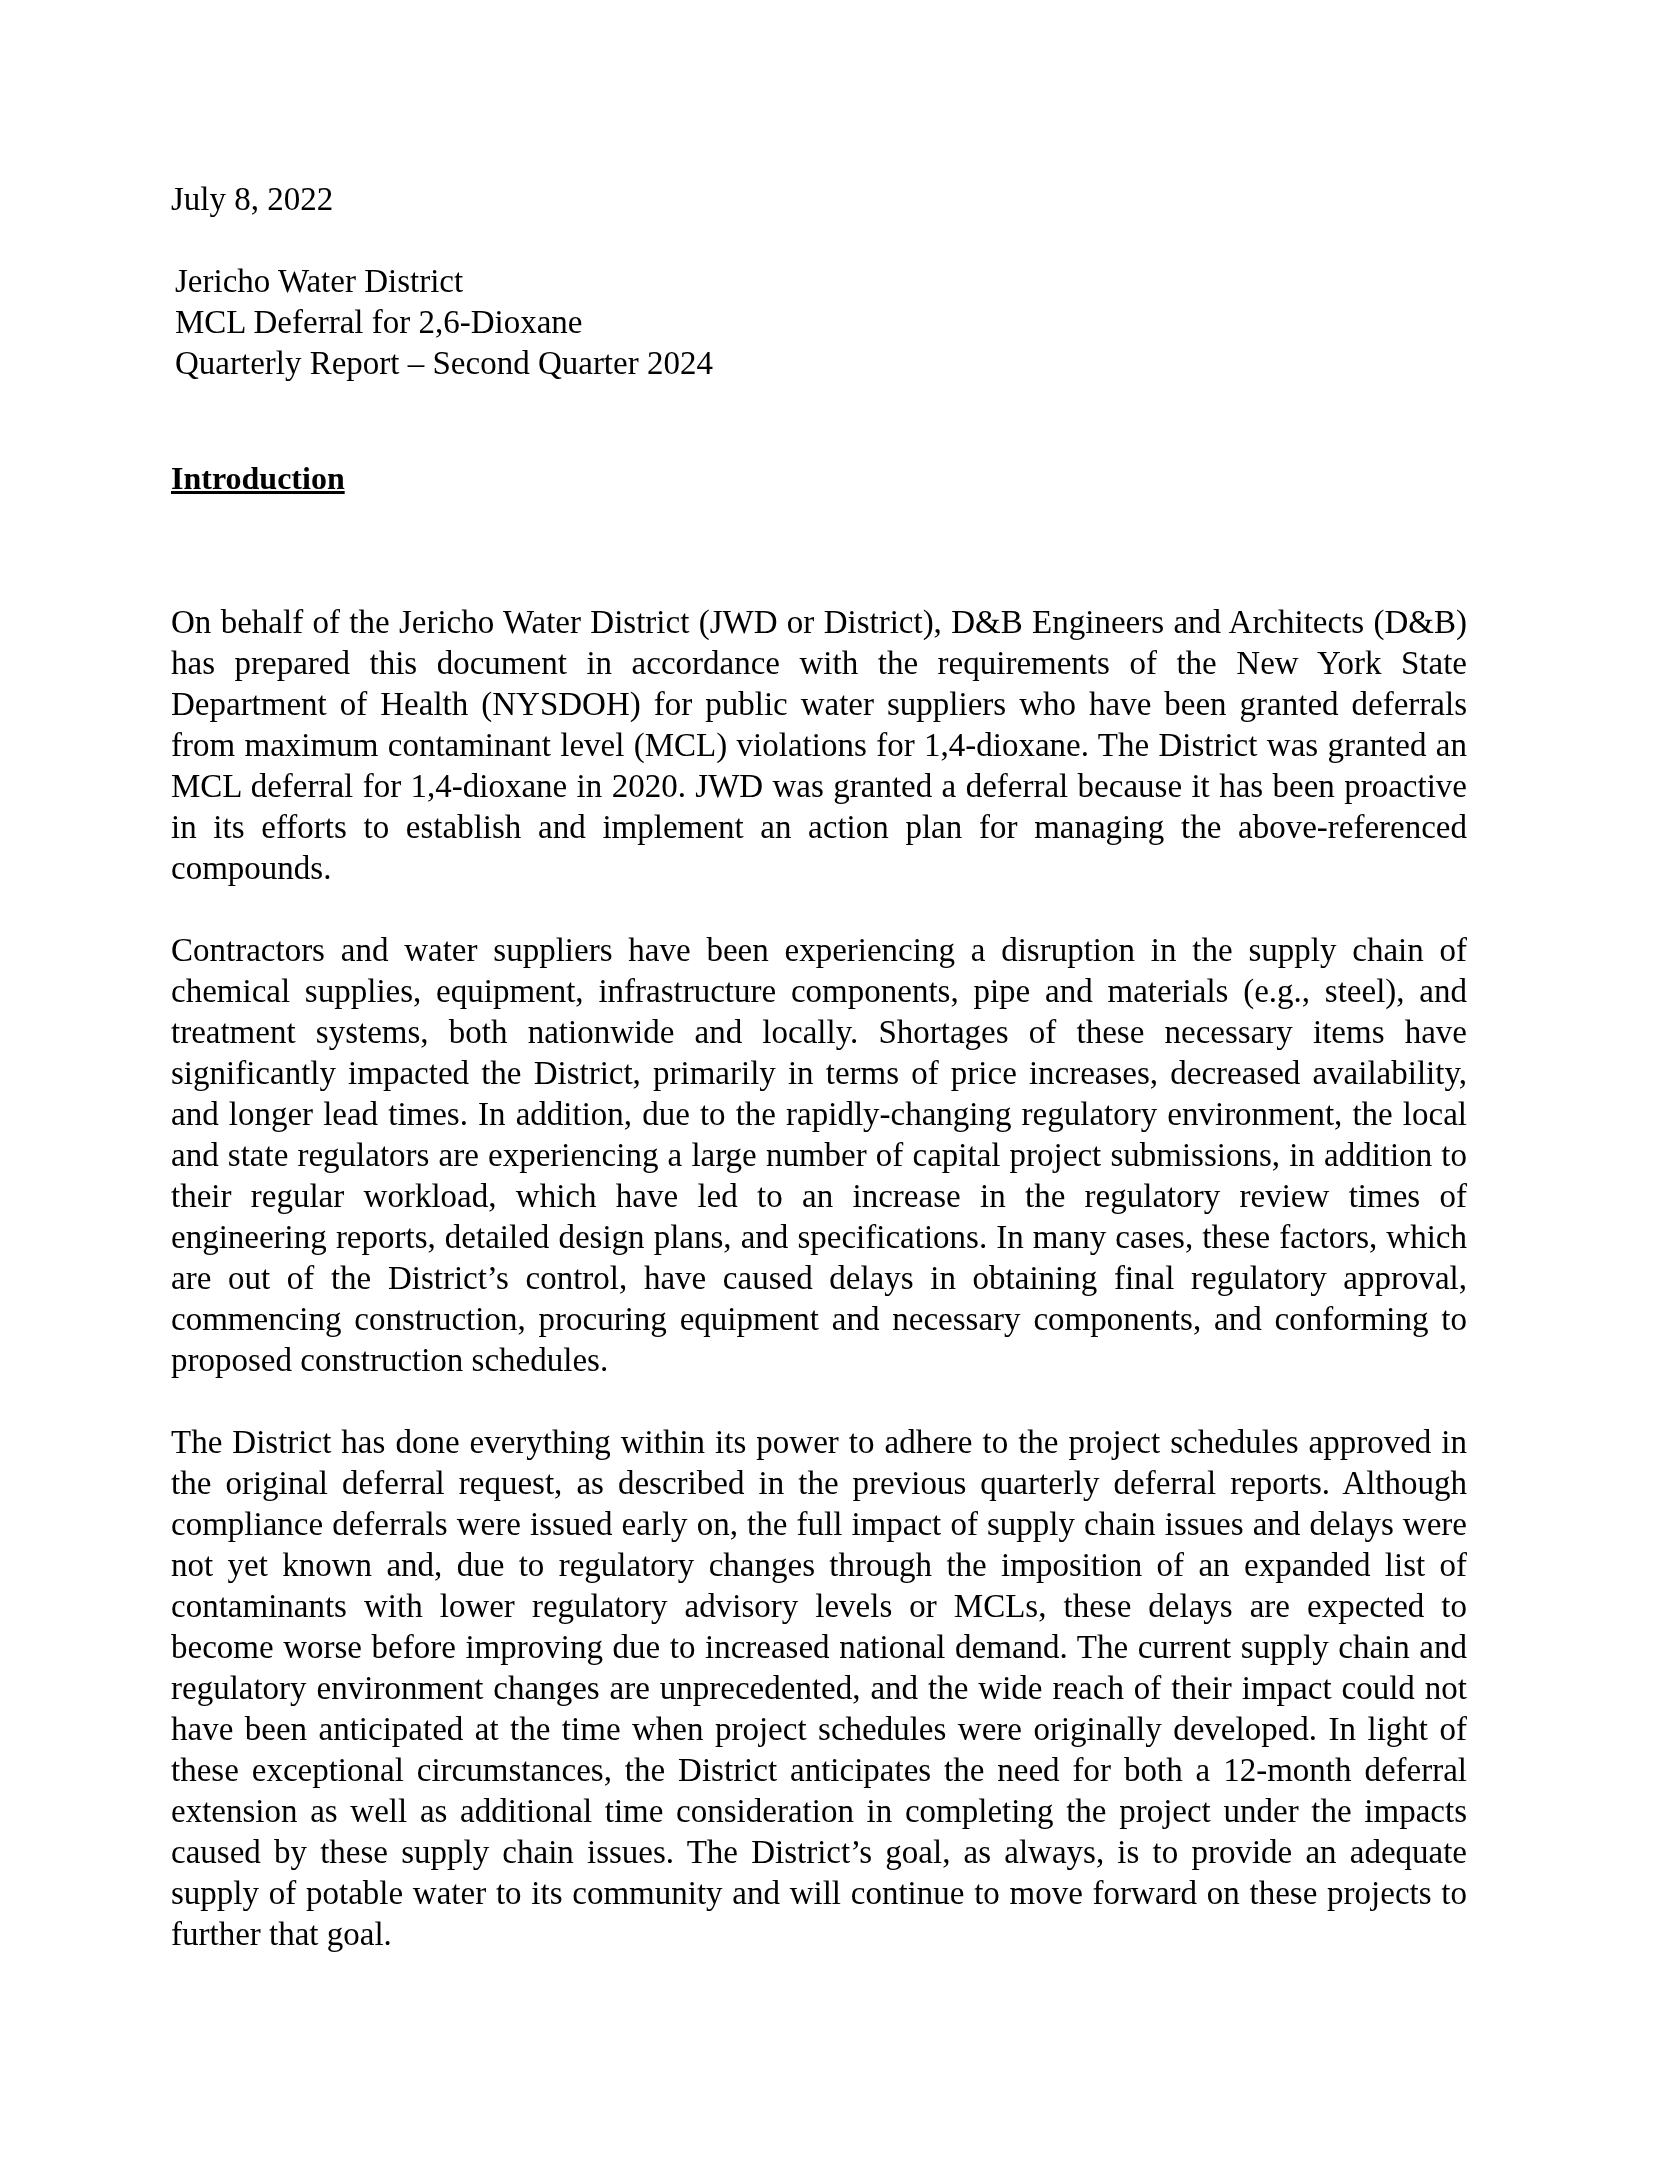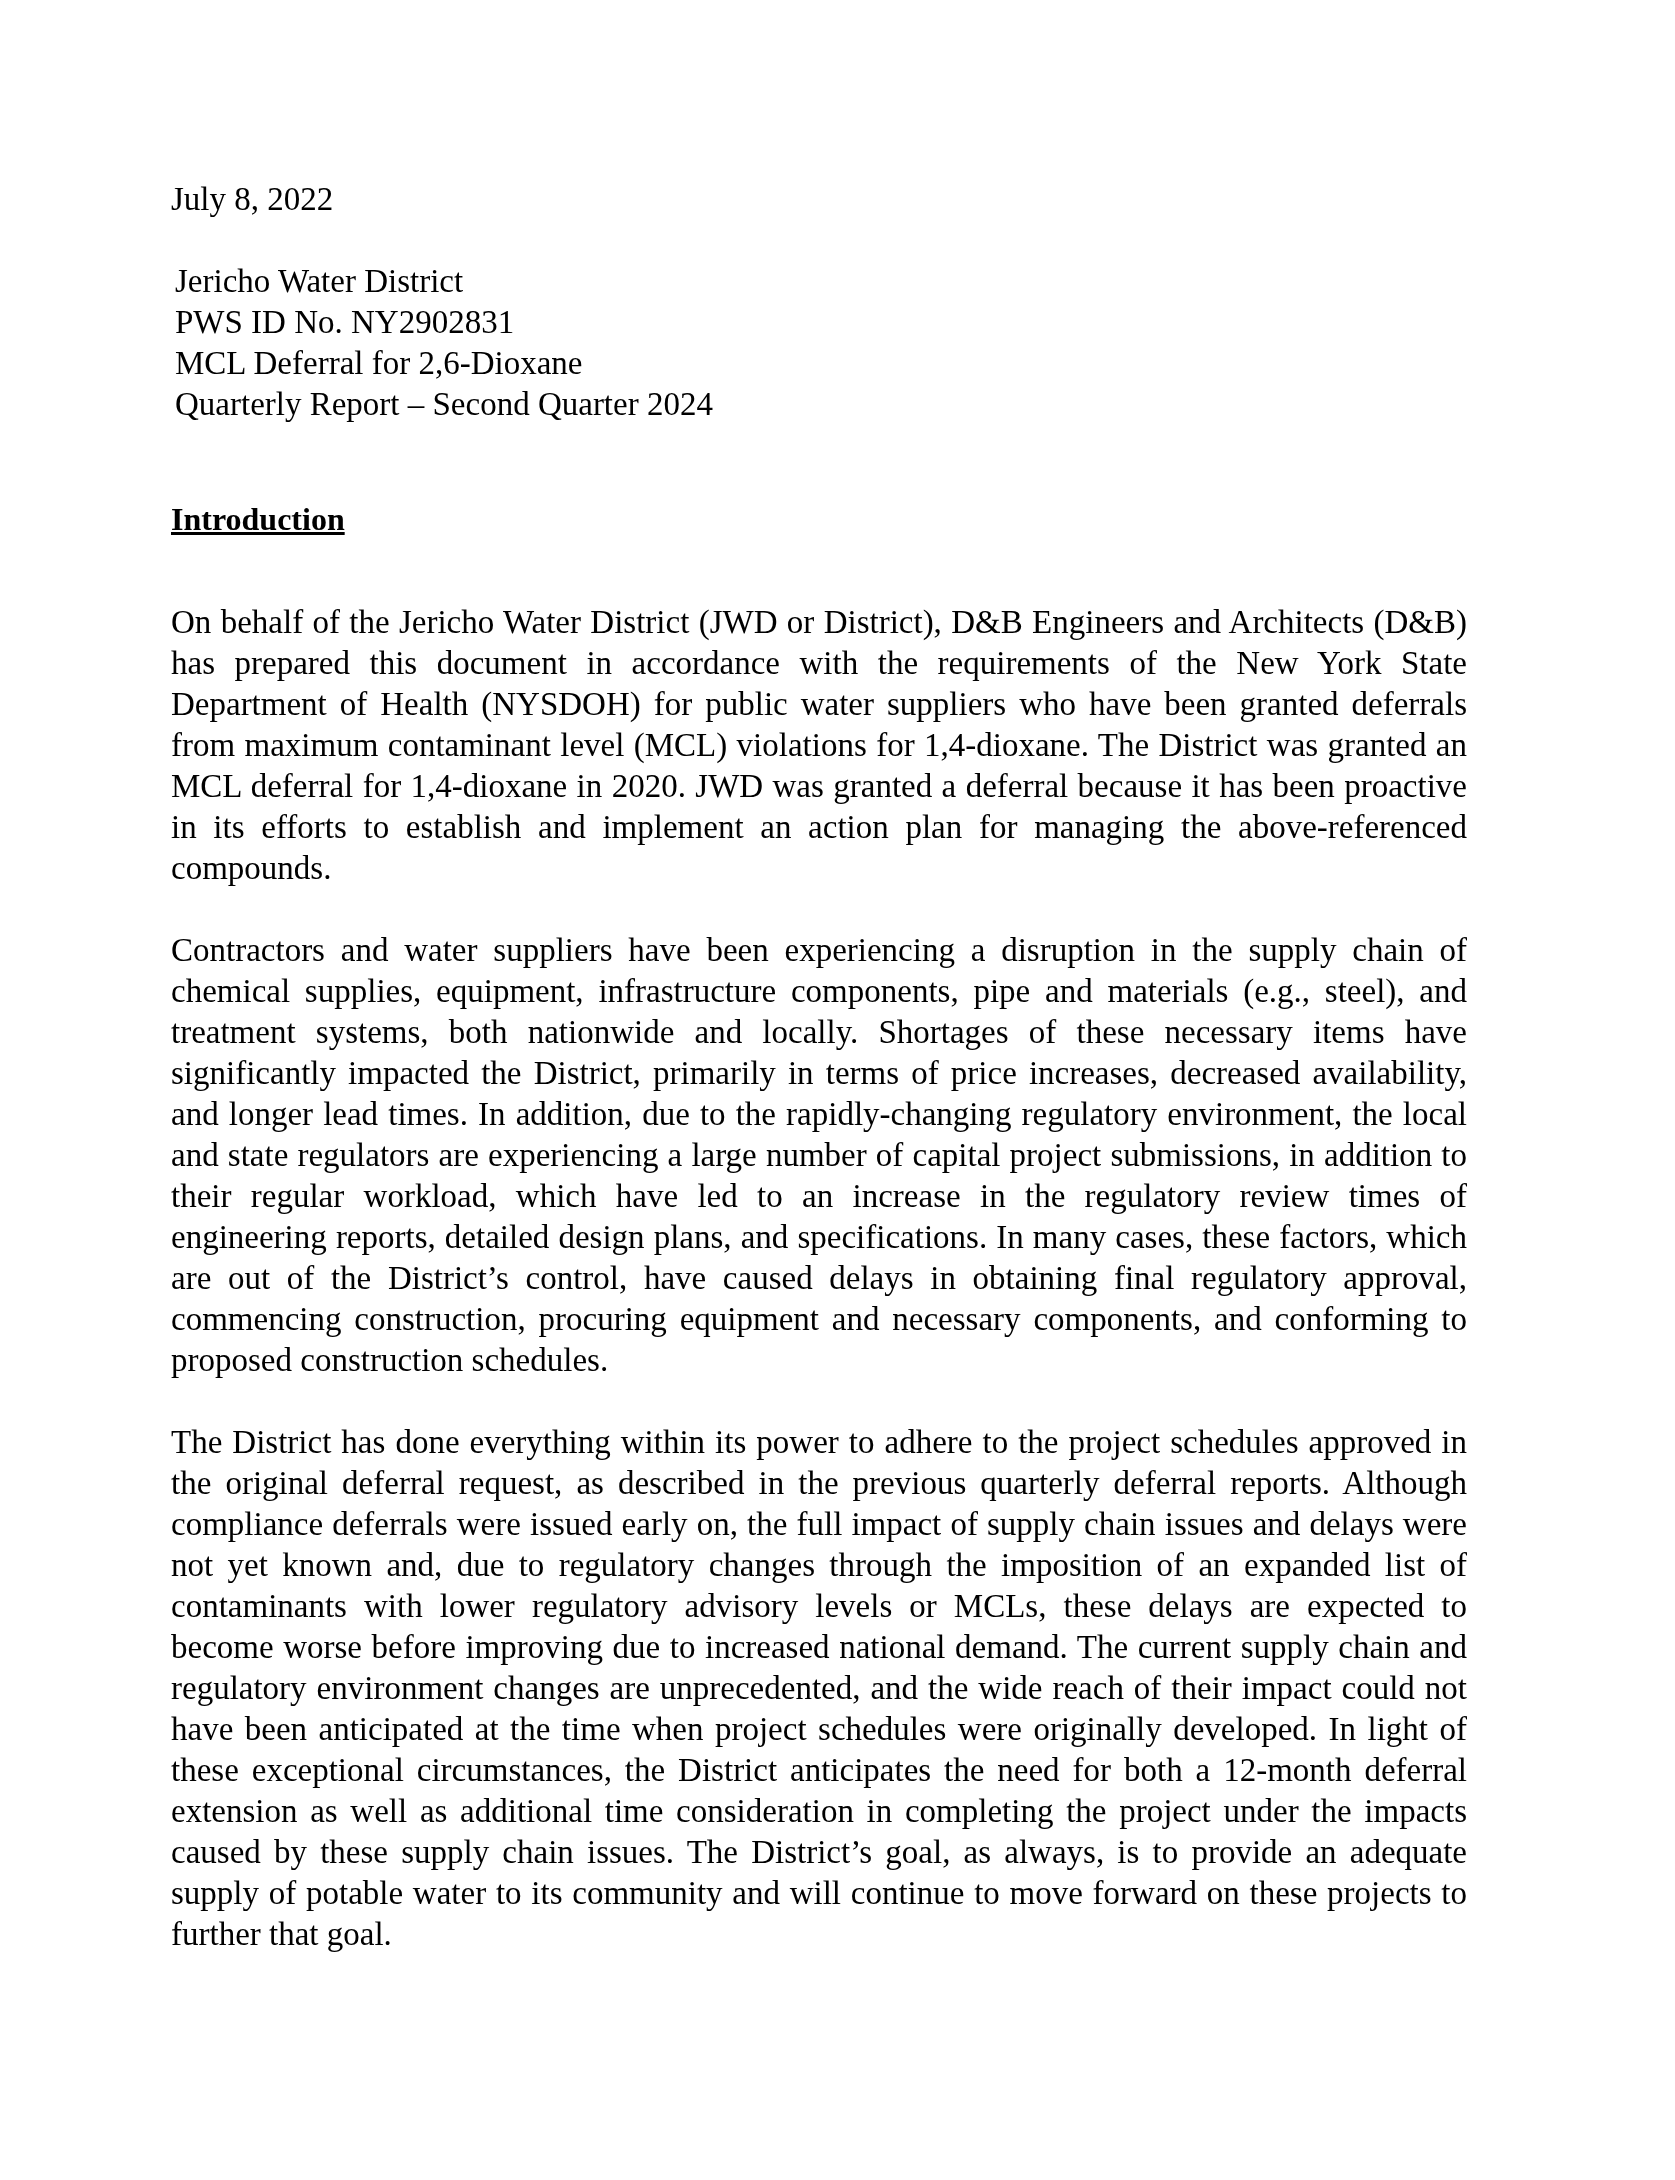--- a/index.html
+++ b/index.html
@@ -36,33 +36,32 @@
     line-height: 41px;
     margin: 74px 0 0 0;
     text-decoration: underline;
   }
   .para {
     text-align: justify;
     text-justify: inter-word;
     margin: 41px 0 0 0;
   }
   .para.first {
-    margin-top: 62px;
+    margin-top: 103px;
   }
 </style>
 </head>
 <body>
 
 <div class="page">
 
   <p class="line date-line">July 8, 2022</p>
 
   <div class="header-block">
     <p class="line">Jericho Water District</p>
-    <p class="line">PWS ID No. NY2902831</p>
     <p class="line">MCL Deferral for 2,6-Dioxane</p>
     <p class="line">Quarterly Report – Second Quarter 2024</p>
   </div>
 
   <h2 class="section-heading">Introduction</h2>
 
   <p class="para first">On behalf of the Jericho Water District (JWD or District), D&amp;B Engineers and Architects (D&amp;B) has prepared this document in accordance with the requirements of the New York State Department of Health (NYSDOH) for public water suppliers who have been granted deferrals from maximum contaminant level (MCL) violations for 1,4-dioxane. The District was granted an MCL deferral for 1,4-dioxane in 2020. JWD was granted a deferral because it has been proactive in its efforts to establish and implement an action plan for managing the above-referenced compounds.</p>
 
   <p class="para">Contractors and water suppliers have been experiencing a disruption in the supply chain of chemical supplies, equipment, infrastructure components, pipe and materials (e.g., steel), and treatment systems, both nationwide and locally.  Shortages of these necessary items have significantly impacted the District, primarily in terms of price increases, decreased availability, and longer lead times.  In addition, due to the rapidly-changing regulatory environment, the local and state regulators are experiencing a large number of capital project submissions, in addition to their regular workload, which have led to an increase in the regulatory review times of engineering reports, detailed design plans, and specifications. In many cases, these factors, which are out of the District’s control, have caused delays in obtaining final regulatory approval, commencing construction, procuring equipment and necessary components, and conforming to proposed construction schedules.</p>
 

